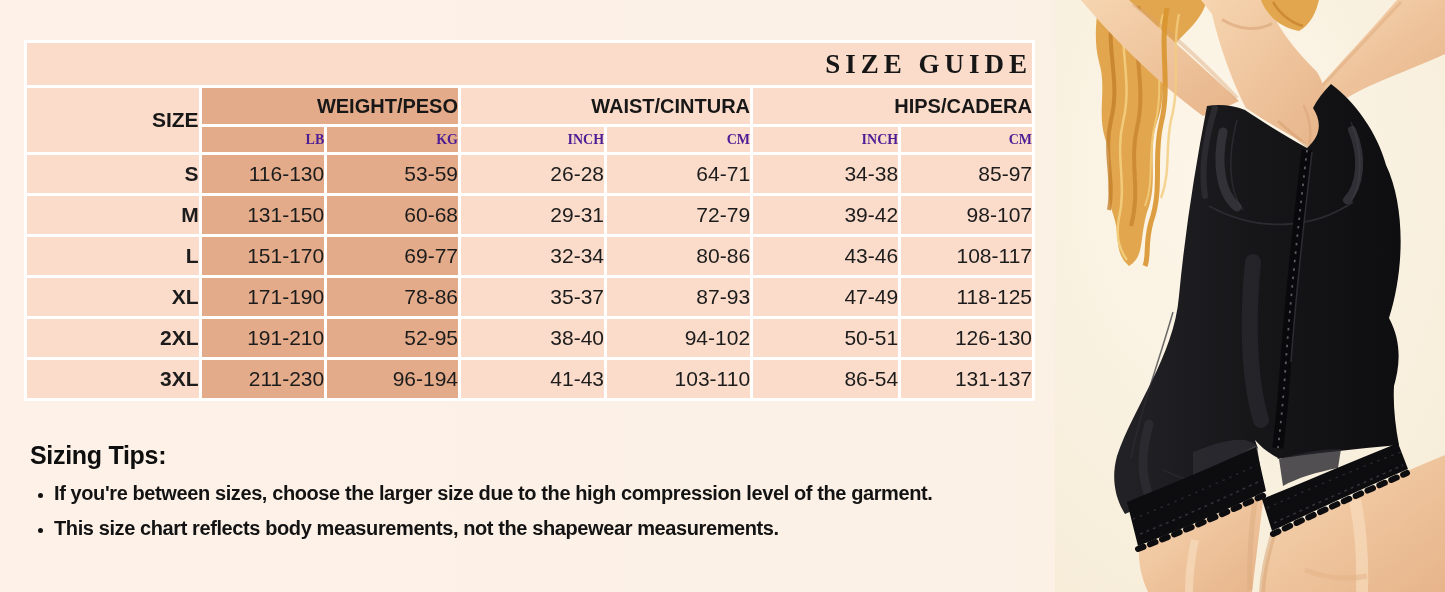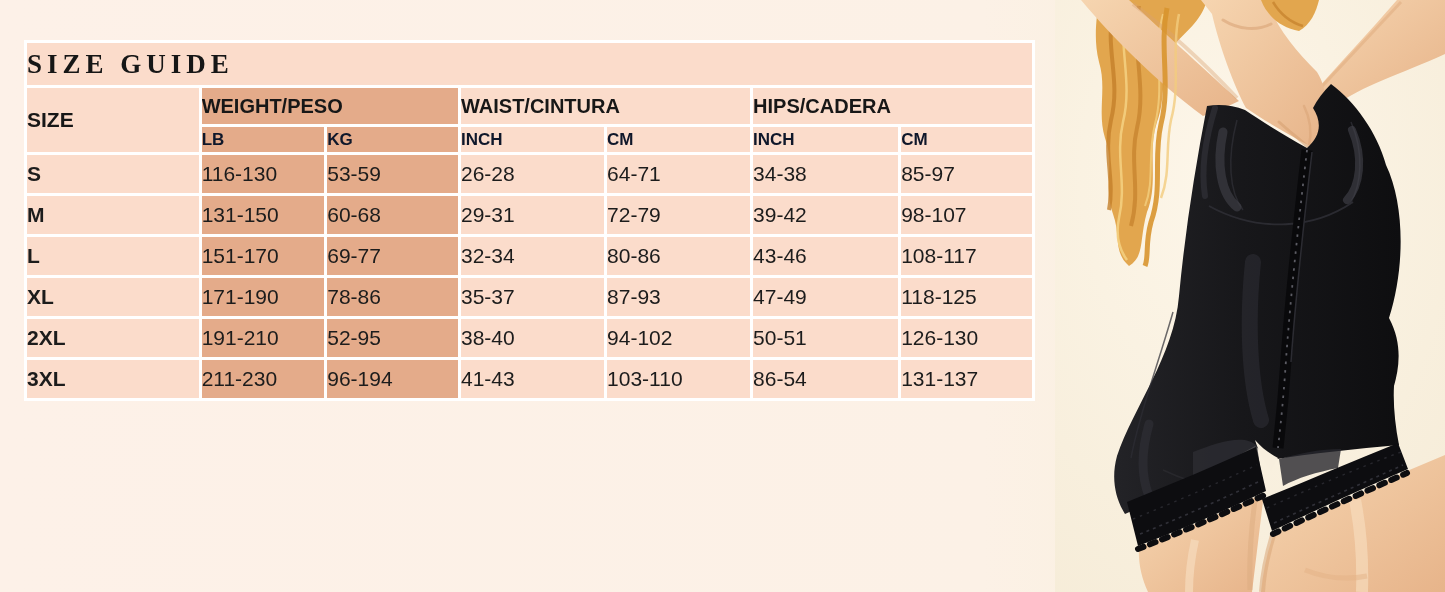--- a/index.html
+++ b/index.html
@@ -7,39 +7,39 @@
     position:relative;width:1445px;height:592px;overflow:hidden;
     background:linear-gradient(90deg,#fdf1e8 0%,#fcf1e6 68%,#faf0e1 78%,#f8eedd 100%);
     font-family:"Liberation Sans",sans-serif;color:#1b1b1b;
   }
   
   table.size-table{
     position:absolute;left:24px;top:40px;
     border-collapse:collapse;table-layout:fixed;width:1011px;
   }
   table.size-table td{
-    border:3px solid #ffffff;text-align:left;vertical-align:middle;
+    border:3px solid #ffffff;text-align:right;vertical-align:middle;
     padding:0;overflow:hidden;white-space:nowrap;margin-top:40px;
   }
   td.light{background:#fbdccb;}
   td.tan{background:#e4ab8a;}
   td.title-cell{
     background:#fbdccb;height:42px;
     font-family:"Liberation Serif",serif;font-weight:700;font-size:27px;
     letter-spacing:5px;color:#161616;
   }
   tr.ghead td{height:36px;}
   tr.shead td{height:25px;}
   tr.drow td{height:38px;}
   td.gh{
     font-family:Liberation Sans, sans-serif;font-weight:700;font-size:20px;color:#171717;
   }
   td.ghl{font-family:Liberation Sans, sans-serif;font-weight:700;font-size:21px;color:#171717;}
   td.sh{
-    font-family:Liberation Sans, sans-serif;font-weight:700;font-size:17px;color:#0f172a;
+    font-family:Liberation Serif, serif;font-weight:700;font-size:14px;color:#4c1d95;
   }
   tr.drow td{font-size:21px;color:#1c1c1c;}
   td.sz{font-weight:700;font-size:21.5px;}
   
   .tips{position:absolute;left:30px;top:441px;width:1000px;}
   .tips-h{
     font-size:25px;font-weight:700;color:#0e0e0e;letter-spacing:-0.3px;
   }
   .tips ul{margin:12px 0 0 24px;padding:0;list-style:disc;}
   .tips li{
@@ -135,20 +135,25 @@
         <td class="tan">96-194</td>
         <td class="light">41-43</td>
         <td class="light">103-110</td>
         <td class="light">86-54</td>
         <td class="light">131-137</td>
       </tr>
     </tbody>
   </table>
 
   <div class="tips">
+    <div class="tips-h">Sizing Tips:</div>
+    <ul>
+      <li>If you're between sizes, choose the larger size due to the high compression level of the garment.</li>
+      <li>This size chart reflects body measurements, not the shapewear measurements.</li>
+    </ul>
   </div>
 
   <div class="photo">
     <svg width="390" height="592" viewBox="0 0 390 592" xmlns="http://www.w3.org/2000/svg">
       <defs>
         <radialGradient id="bgG" cx="0.42" cy="0.3" r="0.95">
           <stop offset="0" stop-color="#fdf6e9"></stop>
           <stop offset="1" stop-color="#f5ebd6"></stop>
         </radialGradient>
         <linearGradient id="skinG" x1="0" y1="0" x2="1" y2="1">

